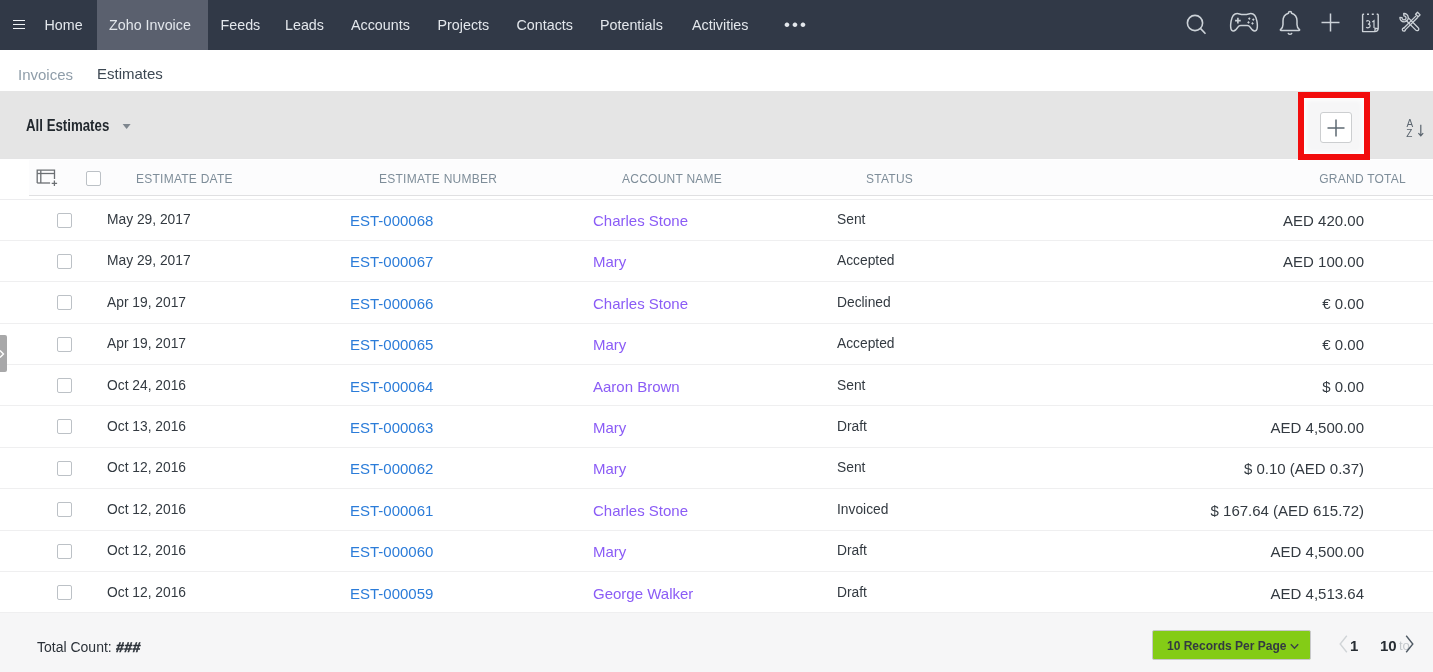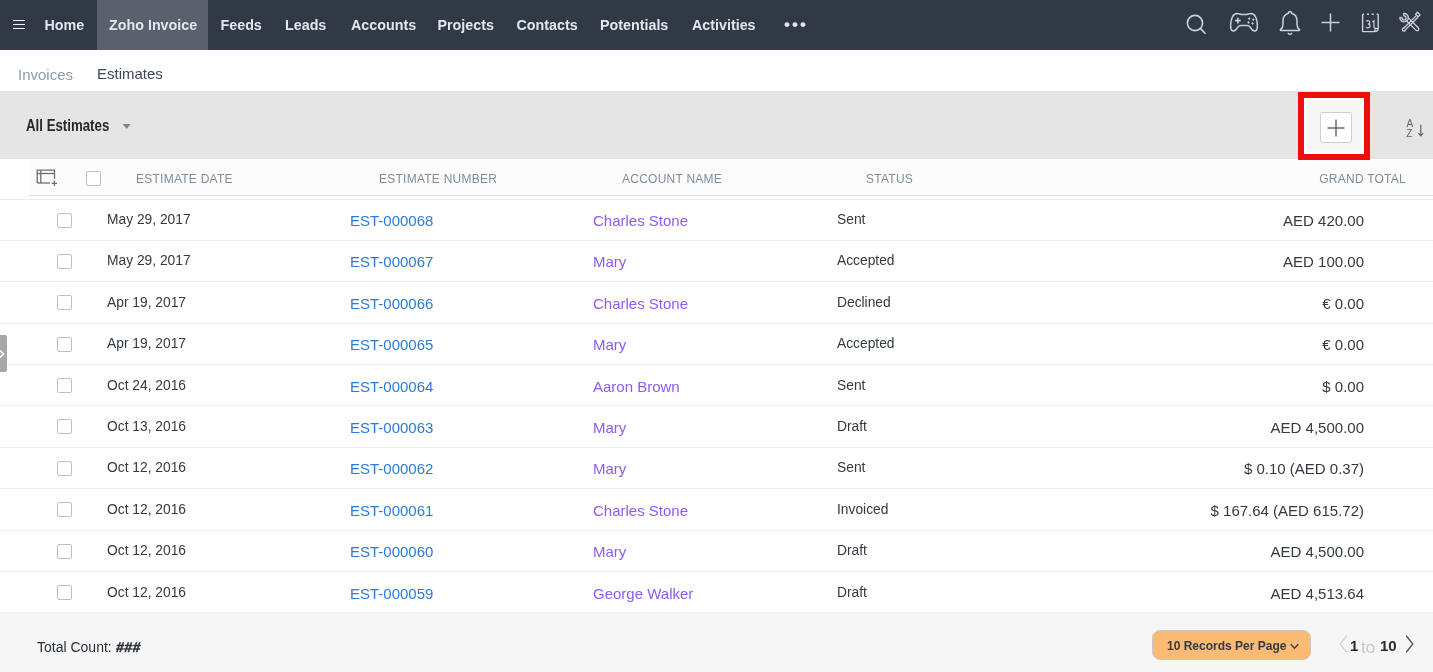--- a/index.html
+++ b/index.html
@@ -1,21 +1,21 @@
 <!DOCTYPE html>
 <html><head>
 <meta charset="utf-8">
 <style>
 * { margin:0; padding:0; box-sizing:border-box; }
 html,body { width:1433px; height:672px; font-family:"Liberation Sans", sans-serif; background:#fff; overflow:hidden; }
 #page { position:relative; width:1433px; height:672px; }
 
 
 #nav { position:absolute; left:0; top:0; width:1433px; height:50px; background:#313947; }
-.navitem { position:absolute; top:0; height:50px; line-height:50px; color:#e3e7ec; font-size:14.3px; font-weight:bold; letter-spacing:0; white-space:nowrap; }
+.navitem { position:absolute; top:0; height:50px; line-height:50px; color:#e3e7ec; font-size:14.3px; font-weight:normal; letter-spacing:0; white-space:nowrap; }
 #activetab { position:absolute; left:97px; top:0; width:111px; height:50px; background:#5a606e; }
 #hamb { position:absolute; left:12.7px; top:19.5px; width:12.5px; }
 #hamb div { height:1.6px; background:#f0f3f6; margin-bottom:2.6px; }
 .nicon { position:absolute; top:11px; }
 
 
 #tabsrow { position:absolute; left:0; top:50px; width:1433px; height:41px; background:#fff; }
 #tab-inv { position:absolute; left:18px; top:0; height:41px; line-height:50px; font-size:15px; color:#8f9da9; }
 #tab-est { position:absolute; left:86px; top:0; height:56px; line-height:48px; padding:0 11px; font-size:15px; color:#3d4853; border-bottom:1.5px solid #9c9fa3; }
 
@@ -40,25 +40,25 @@
 .c-date { left:107px; }
 .c-num  { left:350px; color:#2b7cd9; font-size:15px; }
 .c-acct { left:593px; color:#8b5cf6; font-size:15px; }
 .c-stat { left:837px; }
 .c-amt  { right:69px; text-align:left; font-size:15px; }
 
 
 #footer { position:absolute; left:0; top:613px; width:1433px; height:59px; background:#f6f6f7; }
 #totalcount { position:absolute; left:37px; top:26px; font-size:14px; color:#2b3138; }
 #totalcount b { font-style:italic; font-weight:bold; display:inline-block; transform:skewX(-6deg); letter-spacing:0.5px; -webkit-text-stroke:0.5px #2b3138; }
-#recsel { position:absolute; left:1152px; top:17px; width:159px; height:30px; background:#fdba74; border:1px solid #c8c8ca; border-radius:8px; }
+#recsel { position:absolute; left:1152px; top:17px; width:159px; height:30px; background:#84cc16; border:1px solid #c8c8ca; border-radius:2px; }
 #recsel span { position:absolute; left:14px; top:8px; font-size:12px; font-weight:bold; color:#333a41; }
 #pager { position:absolute; left:0; top:0; width:1433px; height:59px; }
 .pnum { font-size:15px; font-weight:bold; color:#272d33; }
-.pto { font-size:17px; color:#c3c7cb; }
+.pto { font-size:13px; color:#c3c7cb;margin-left:38px; }
 
 
 #handle { position:absolute; left:0; top:335px; width:6.8px; height:37px; background:#a8a8a9; border-radius:0 2px 2px 0; }
 #handle svg { position:absolute; left:-2px; top:13.5px; }
 </style>
 </head>
 <body>
 <div id="page">
 
   <div id="nav">

